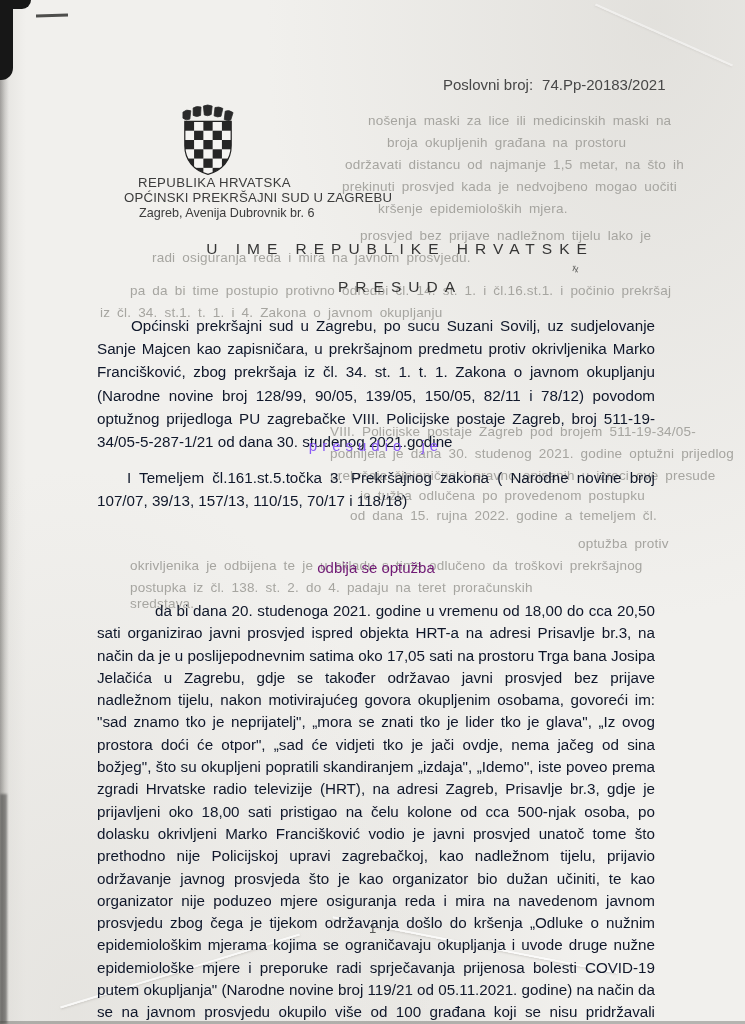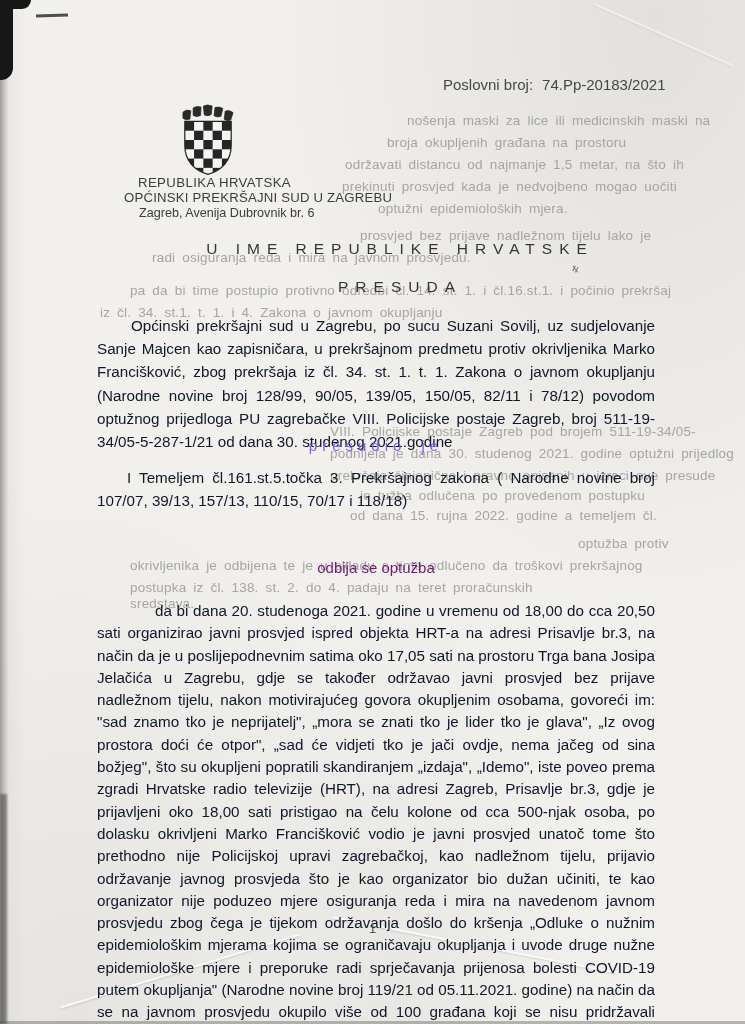--- a/index.html
+++ b/index.html
@@ -26,21 +26,21 @@
   .edge-bottom { position:absolute; bottom:0; left:0; width:100%; height:3px; background:rgba(70,68,64,0.35); z-index:4; }
   .crease { position:absolute; height:2px; background:rgba(255,255,255,0.75); box-shadow:0 1px 2px rgba(186,184,179,0.6); z-index:1; }
   .crease1 { bottom:52px; left:55px; width:250px; transform:rotate(-17deg); }
   .crease2 { bottom:78px; left:330px; width:290px; transform:rotate(11deg); }
   .crease3 { top:34px; right:6px; width:150px; transform:rotate(24deg); opacity:0.6; }
   .pen-mark { position:absolute; top:262px; left:572px; font-size:12px; color:#6c6c6a; transform:rotate(-64deg); z-index:3; }
 
   
   .bt { position:absolute; color:#a6a5a0; font-size:13.5px; letter-spacing:0.2px; word-spacing:3px;
         white-space:nowrap; filter:blur(0.35px); z-index:1; pointer-events:none; }
-  .bt1  { top:113px; left:368px;margin-left:39px; } .bt2  { top:135px; left:387px; }
+  .bt1  { top:113px; left:368px; } .bt2  { top:135px; left:387px; }
   .bt3  { top:157px; left:345px; } .bt4  { top:179px; left:342px; }
   .bt5  { top:201px; left:378px; } .bt6  { top:228px; left:360px; }
   .bt7  { top:250px; left:152px; } .bt8  { top:283px; left:130px; }
   .bt9  { top:305px; left:100px; } .bt10 { top:424px; left:330px; }
   .bt11 { top:446px; left:330px; } .bt12 { top:468px; left:330px; }
   .bt13 { top:488px; left:360px; } .bt14 { top:508px; left:350px; }
   .bt15 { top:536px; left:578px; } .bt16 { top:558px; left:130px; }
   .bt17 { top:580px; left:130px;text-align:right; } .bt18 { top:596px; left:130px; }
 
   
@@ -66,21 +66,21 @@
 <body>
 
 <div class="paper">
   <div class="shading"></div>
 
   <div>
     <div class="bt bt1">nošenja maski za lice ili medicinskih maski na</div>
     <div class="bt bt2">broja okupljenih građana na prostoru</div>
     <div class="bt bt3">održavati distancu od najmanje 1,5 metar, na što ih</div>
     <div class="bt bt4">prekinuti prosvjed kada je nedvojbeno mogao uočiti</div>
-    <div class="bt bt5">optužni epidemioloških mjera.</div>
+    <div class="bt bt5">kršenje epidemioloških mjera.</div>
     <div class="bt bt6">prosvjed bez prijave nadležnom tijelu lako je</div>
     <div class="bt bt7">radi osiguranja reda i mira na javnom prosvjedu.</div>
     <div class="bt bt8">pa da bi time postupio protivno odredbi čl. 14. st. 1. i čl.16.st.1. i počinio prekršaj</div>
     <div class="bt bt9">iz čl. 34. st.1. t. 1. i 4. Zakona o javnom okupljanju</div>
     <div class="bt bt10">VIII. Policijske postaje Zagreb pod brojem 511-19-34/05-</div>
     <div class="bt bt11">podnijela je dana 30. studenog 2021. godine optužni prijedlog</div>
     <div class="bt bt12">prekršaja činjenično i pravno opisanih u izreci ove presude</div>
     <div class="bt bt13">je tužba odlučena po provedenom postupku</div>
     <div class="bt bt14">od dana 15. rujna 2022. godine a temeljem čl.</div>
     <div class="bt bt15">optužba protiv</div>

